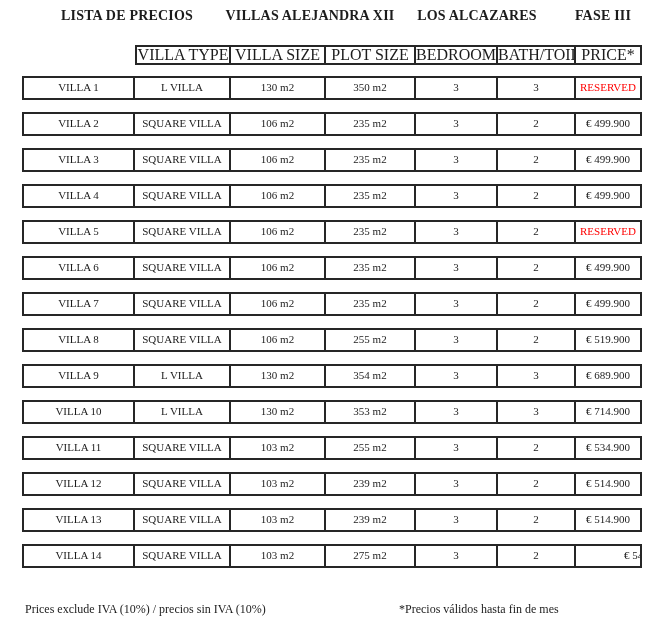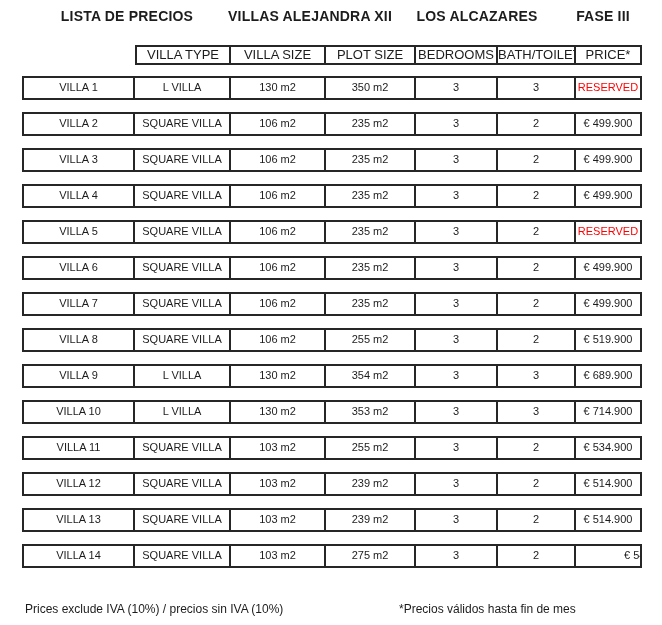--- a/index.html
+++ b/index.html
@@ -1,25 +1,25 @@
 <!DOCTYPE html>
 <html><head>
 <meta charset="utf-8">
 <style>
   html,body{margin:0;padding:0;background:#fff;}
   .sheet{position:relative;width:662px;height:625px;background:#ffffff;
-         font-family:Liberation Sans, sans-serif;color:#1c1c1c;overflow:hidden;}
+         font-family:Liberation Serif, serif;color:#1c1c1c;overflow:hidden;}
   .title-seg{position:absolute;top:8px;transform:translateX(-50%);
              font-weight:bold;font-size:14px;letter-spacing:.2px;white-space:nowrap;}
   .cell{box-sizing:border-box;text-align:center;border-right:2px solid #262626;
         overflow:hidden;white-space:nowrap;}
   .cell:last-child{border-right:none;}
   .thead{position:absolute;left:135px;top:45px;width:507px;height:20px;
          border:2px solid #262626;box-sizing:border-box;display:flex;background:#fff;}
-  .thead .cell{font-size:13px;line-height:16px;}
+  .thead .cell{font-size:16px;line-height:16px;}
   .rows{position:absolute;left:22px;top:76px;width:620px;}
   .row{display:flex;height:24px;border:2px solid #262626;box-sizing:border-box;
        margin-bottom:12px;background:#fff;}
   .row .cell{font-size:11px;line-height:19px;}
   .w1{width:111px}.w2{width:96px}.w3{width:95px}.w4{width:90px}
   .w5{width:82px}.w6{width:78px}.w7{flex:1}
   .hw2{width:94px}
   .foot{position:absolute;top:602px;font-size:12px;white-space:nowrap;color:#1c1c1c;}
   .foot-left{left:25px;}
   .foot-right{left:399px;}

